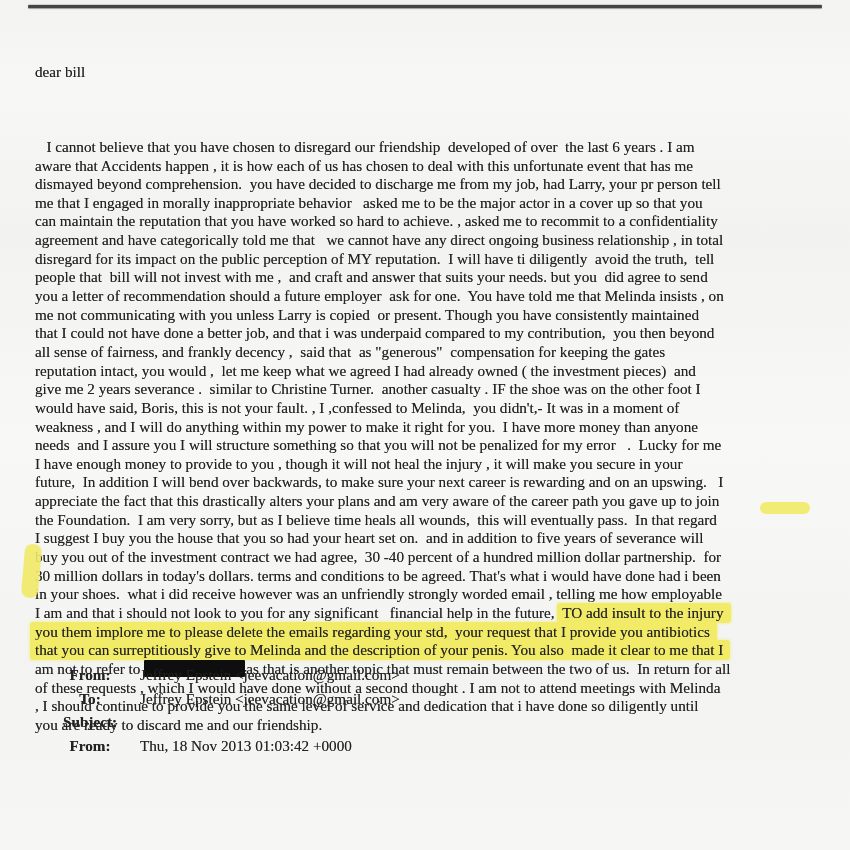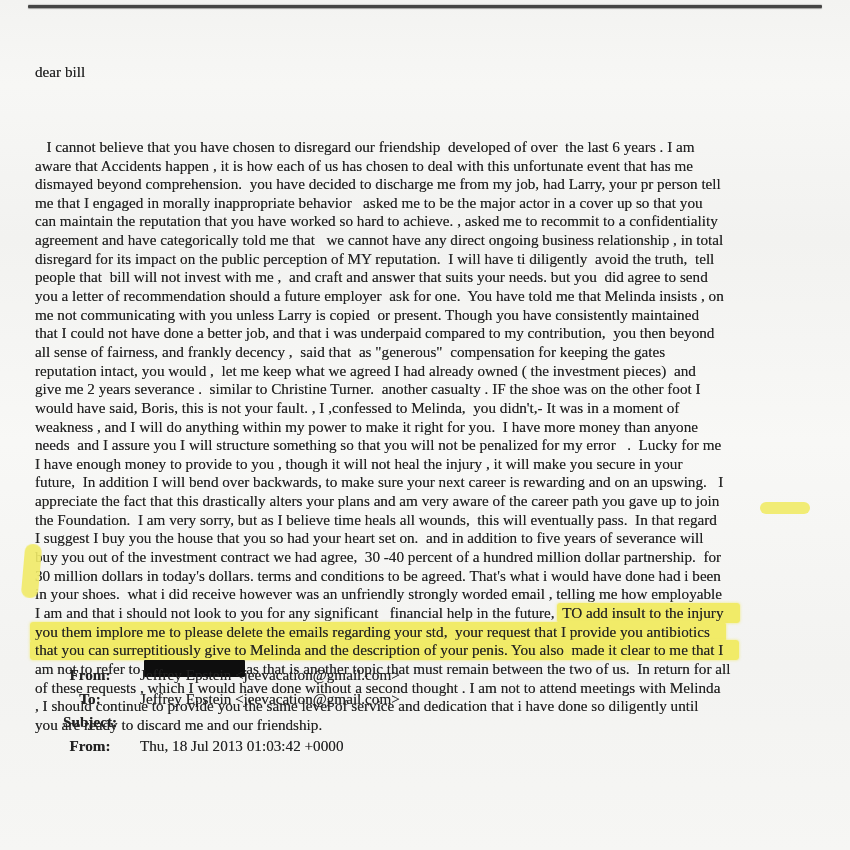--- a/index.html
+++ b/index.html
@@ -30,21 +30,21 @@
     position: absolute;
     left: 35px; top: 26px;
     font-size: 15.2px;
     line-height: 18.65px;
     white-space: pre;
     text-shadow: 0 0 .5px rgba(20,20,20,.55);
   }
   .line { height: 18.65px; }
   .hl {
     background: #f1eb68;
-    padding: 1px 16px 2px 5px;
+    padding: 1px 7px 2px 5px;
     margin: 0 -5px;
     border-radius: 3px;
     box-shadow: 0 0 3px rgba(241,235,104,.9);
   }
   .redact {
     display: inline-block;
     width: 101px; height: 17px;
     background: #0e0e0e;
     vertical-align: -3px;
     border-radius: 1px;
@@ -112,20 +112,20 @@
       <div class="hdr-row">
         <div class="hdr-label">To:</div>
         <div class="hdr-value">Jeffrey Epstein &lt;jeevacation@gmail.com&gt;</div>
       </div>
       <div class="hdr-row">
         <div class="hdr-label">Subject:</div>
         <div class="hdr-value"></div>
       </div>
       <div class="hdr-row">
         <div class="hdr-label">From:</div>
-        <div class="hdr-value">Thu, 18 Jul 2013 01:03:42 +0000</div>
+        <div class="hdr-value">Thu, 18 Nov 2013 01:03:42 +0000</div>
       </div>
     </div>
 
   <div class="closing">
     
   </div>
 </div>
 
 </body></html>

